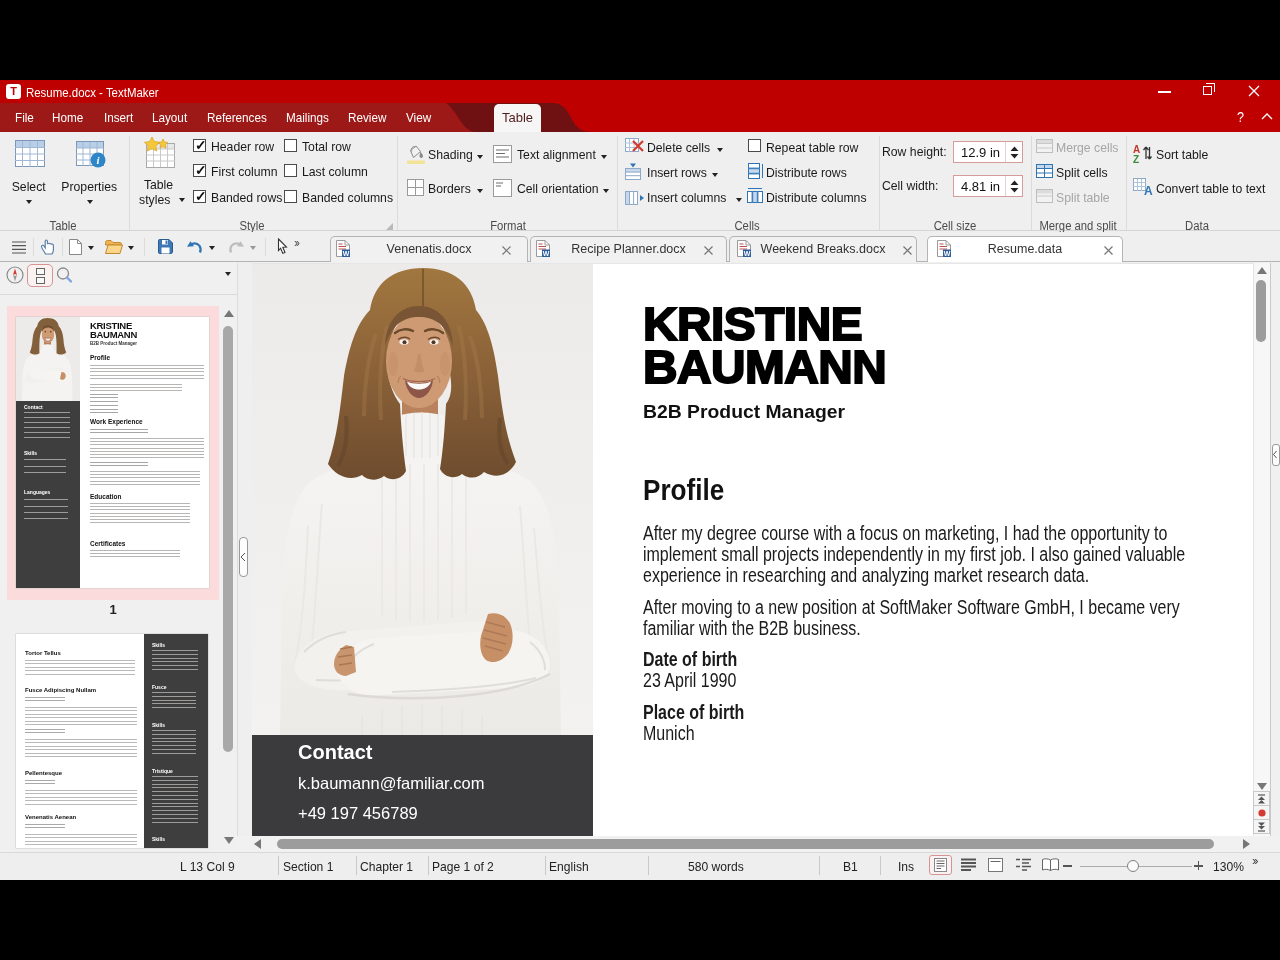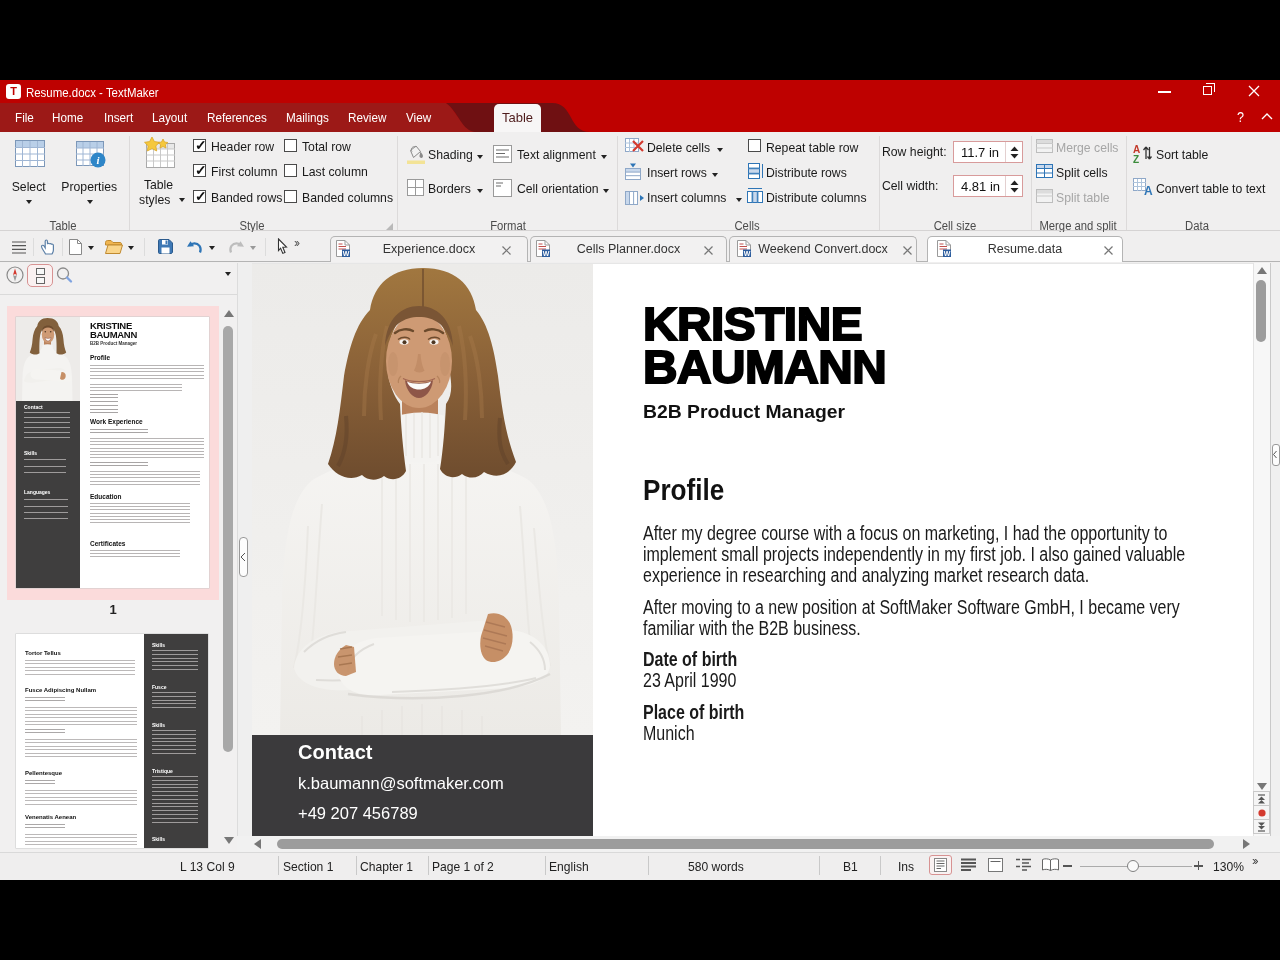--- a/index.html
+++ b/index.html
@@ -177,21 +177,21 @@
 <svg class="abs" style="left:747px;top:108px" width="17" height="17">
         <rect x="0.5" y="3.5" width="4.6" height="11" fill="#fff" stroke="#2E75B6"></rect>
         <rect x="5.7" y="3.5" width="4.6" height="11" fill="#C8D8EC" stroke="#2E75B6"></rect>
         <rect x="10.9" y="3.5" width="4.6" height="11" fill="#fff" stroke="#2E75B6"></rect>
         <path d="M1 0.5 H15" stroke="#2E75B6"></path>
       </svg>
 <div class="ritem" style="left:766px;top:110px">Distribute columns</div>
 
 <div class="ritem" style="left:882px;top:64px">Row height:</div>
 <div class="abs" style="left:953px;top:61px;width:70px;height:22px;background:#fff;border:1px solid #D89B9B">
- <span class="abs" style="left:7px;top:3px;font-size:13px;color:#111">11.7 in</span>
+ <span class="abs" style="left:7px;top:3px;font-size:13px;color:#111">12.9 in</span>
  <span class="abs" style="left:51px;top:0;width:18px;height:20px;border-left:1px solid #E3D0D0"></span>
  <svg class="abs" style="left:55px;top:4px" width="11" height="13">
           <path d="M5.5 0.5 L9.5 5 H1.5 Z" fill="#222"></path>
           <path d="M5.5 12.5 L1.5 8 H9.5 Z" fill="#222"></path>
         </svg>
 </div>
 <div class="ritem" style="left:882px;top:98px">Cell width:</div>
 <div class="abs" style="left:953px;top:95px;width:70px;height:22px;background:#fff;border:1px solid #D89B9B">
  <span class="abs" style="left:7px;top:3px;font-size:13px;color:#111">4.81 in</span>
  <span class="abs" style="left:51px;top:0;width:18px;height:20px;border-left:1px solid #E3D0D0"></span>
@@ -274,23 +274,23 @@
 <div class="dar" style="left:250px;top:166px;border-top-color:#999"></div>
 <div class="tsep" style="left:265px;top:158px"></div>
 <svg class="abs" style="left:276px;top:158px" width="13" height="17">
         <path d="M2.5 1 L10.5 9 L6.8 9.3 L9 14.5 L6.8 15.4 L4.6 10.2 L2.5 12.5 Z" fill="#fff" stroke="#333" stroke-width="1.1"></path>
       </svg>
 <div class="abs" style="left:294px;top:156px;font-size:12px;color:#555;letter-spacing:-2px">››</div>
 </div>
 <div id="tabs">
 <div class="abs" style="left:0;top:181px;width:927px;height:1px;background:#B4B4B4"></div>
 <div class="abs" style="left:1123px;top:181px;width:157px;height:1px;background:#B4B4B4"></div>
-<div class="tab" style="left:330px;width:198px;background:#F2F1F1;border:1px solid #B4B4B4;border-bottom:none;border-radius:5px 5px 0 0">Experience.docx</div>
-<div class="tab" style="left:530px;width:197px;background:#F2F1F1;border:1px solid #B4B4B4;border-bottom:none;border-radius:5px 5px 0 0">Cells Planner.docx</div>
-<div class="tab" style="left:729px;width:188px;background:#F2F1F1;border:1px solid #B4B4B4;border-bottom:none;border-radius:5px 5px 0 0">Weekend Convert.docx</div>
+<div class="tab" style="left:330px;width:198px;background:#F2F1F1;border:1px solid #B4B4B4;border-bottom:none;border-radius:5px 5px 0 0">Venenatis.docx</div>
+<div class="tab" style="left:530px;width:197px;background:#F2F1F1;border:1px solid #B4B4B4;border-bottom:none;border-radius:5px 5px 0 0">Recipe Planner.docx</div>
+<div class="tab" style="left:729px;width:188px;background:#F2F1F1;border:1px solid #B4B4B4;border-bottom:none;border-radius:5px 5px 0 0">Weekend Breaks.docx</div>
 <div class="tab" style="left:927px;width:196px;background:#fff;border:1px solid #B4B4B4;border-bottom:none;border-radius:5px 5px 0 0;height:26px">Resume.data</div>
 <svg class="abs" style="left:336px;top:160px" width="14" height="17">
         <path d="M0.5 0.5 H9 L13.5 5 V16.5 H0.5 Z" fill="#fff" stroke="#9A9A9A"></path>
         <path d="M9 0.5 V5 H13.5" fill="none" stroke="#9A9A9A"></path>
         <path d="M2.5 4 H6.5 M2.5 6.5 H10 M2.5 9 H10" stroke="#C0504D" stroke-width="1"></path>
         <rect x="6" y="9.5" width="8" height="7.5" fill="#2E5E9E"></rect>
         <text x="10" y="15.8" font-size="7" font-weight="bold" fill="#fff" text-anchor="middle" font-family="Liberation Sans">W</text>
       </svg>
 <svg class="abs" style="left:536px;top:160px" width="14" height="17">
         <path d="M0.5 0.5 H9 L13.5 5 V16.5 H0.5 Z" fill="#fff" stroke="#9A9A9A"></path>
@@ -495,22 +495,22 @@
 <path d="M234 358 L253 363 M232 366 L255 372 M231 374 L254 380 M233 382 L251 387" stroke="#A87453" stroke-width="1.3" opacity="0.8"></path>
 
 <path d="M94 381 C87 385 82 392 82 400 C82 407 87 412 94 412 L104 408 L102 383 Z" fill="#C68F66" opacity="0.95"></path>
 <path d="M88 385 L100 383 M86 393 L100 391 M87 401 L100 399" stroke="#A1704B" stroke-width="1.3" opacity="0.8"></path>
 
 <path d="M110 452 V471 M130 446 V471 M150 442 V471 M170 440 V471 M190 442 V471 M210 446 V471 M230 452 V471" stroke="#E8E6E2" stroke-width="1.8" fill="none"></path>
 </svg>
 
 <div class="abs" style="left:252px;top:655px;width:341px;height:101px;background:#3B3A3C"></div>
 <div class="abs" style="left:298px;top:661px;font-size:20px;font-weight:bold;color:#fff">Contact</div>
-<div class="abs" style="left:298px;top:694px;font-size:16.5px;color:#fff">k.baumann@softmaker.com</div>
-<div class="abs" style="left:298px;top:724px;font-size:16.5px;color:#fff">+49 207 456789</div>
+<div class="abs" style="left:298px;top:694px;font-size:16.5px;color:#fff">k.baumann@familiar.com</div>
+<div class="abs" style="left:298px;top:724px;font-size:16.5px;color:#fff">+49 197 456789</div>
 
 <div class="abs" id="bigname" style="left:643px;top:222px;font-size:47px;font-weight:bold;color:#000;line-height:43px;letter-spacing:-0.5px;-webkit-text-stroke:2px #000;transform:scaleX(1.017);transform-origin:0 0">KRISTINE<br>BAUMANN</div>
 <div class="abs" style="left:643px;top:321px;font-size:19px;font-weight:bold;color:#111;transform:scaleX(1.018);transform-origin:0 0" id="b2b">B2B Product Manager</div>
 <div class="abs" style="left:643px;top:394px;font-size:29px;font-weight:bold;color:#111;transform:scaleX(0.9);transform-origin:0 0" id="prof">Profile</div>
 <div class="abs bodytx" style="left:643px;top:443px">After my degree course with a focus on marketing, I had the opportunity to<br>implement small projects independently in my first job. I also gained valuable<br>experience in researching and analyzing market research data.</div>
 <div class="abs bodytx" style="left:643px;top:517px">After moving to a new position at SoftMaker Software GmbH, I became very<br>familiar with the B2B business.</div>
 <div class="abs bodytx" style="left:643px;top:569px;font-weight:bold">Date of birth</div>
 <div class="abs bodytx" style="left:643px;top:590px">23 April 1990</div>
 <div class="abs bodytx" style="left:643px;top:622px;font-weight:bold">Place of birth</div>
 <div class="abs bodytx" style="left:643px;top:643px">Munich</div>

